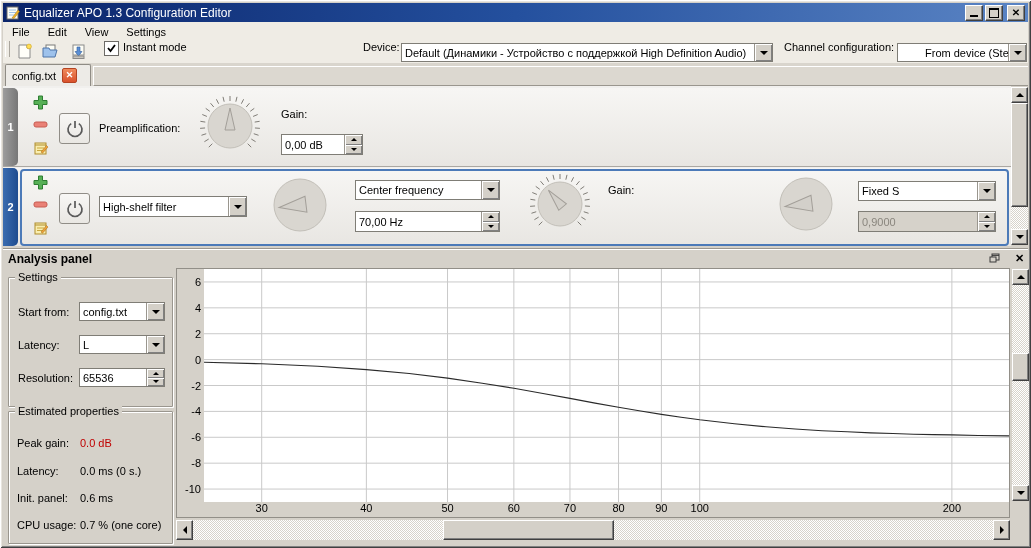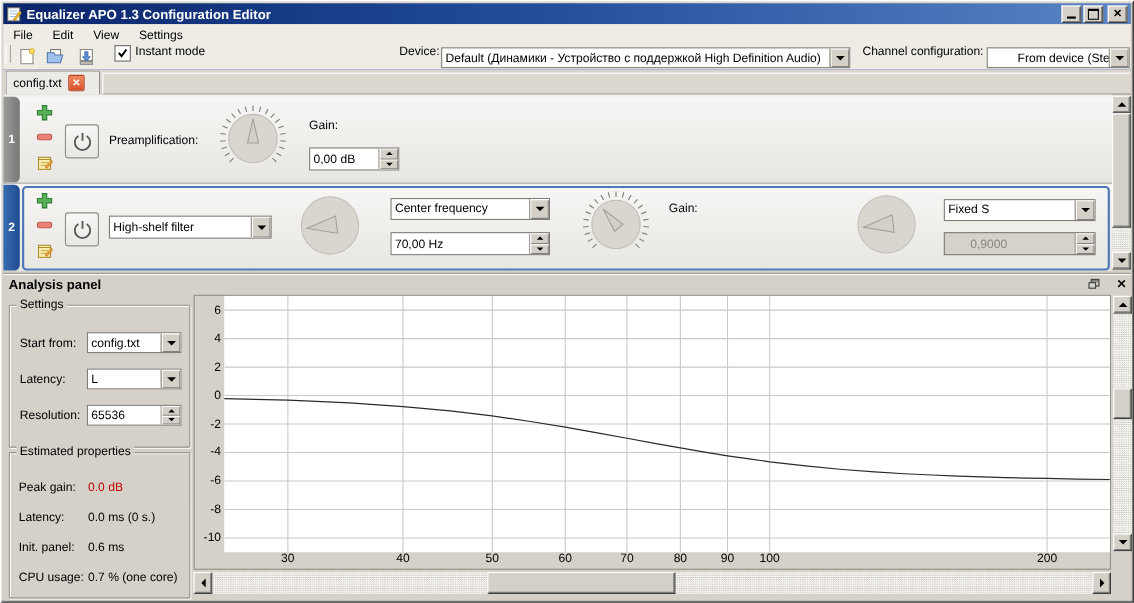--- a/index.html
+++ b/index.html
@@ -9,21 +9,21 @@
     font-family:"Liberation Sans", sans-serif;
     font-size:11px;color:#000;overflow:hidden;
     box-shadow:inset 1px 1px 0 #fff, inset -1px -1px 0 #404040, inset 2px 2px 0 #e8e5df, inset -2px -2px 0 #808080;
   }
   .abs{position:absolute;}
   .nosel{user-select:none;}
   
   #titlebar{left:3px;top:3px;width:1025px;height:19px;
     background:linear-gradient(to right,#0a246a,#24509e,#5a84c4);
     display:flex;align-items:center;padding:0 3px;box-sizing:border-box;}
-  #titlebar .ttext{color:#fff;font-weight:bold;font-size:12px;margin-left:4px;white-space:nowrap;}
+  #titlebar .ttext{color:#fff;font-weight:normal;font-size:12px;margin-left:4px;white-space:nowrap;}
   .winbtn{width:16px;height:14px;background:#d4d0c8;border:1px solid;border-color:#fff #404040 #404040 #fff;
     box-shadow:inset -1px -1px 0 #808080;display:inline-flex;align-items:center;justify-content:center;margin-left:2px;}
   #titlebar .btns{margin-left:auto;display:flex;}
   .glyph-min{width:8px;height:2px;background:#000;margin-top:7px;}
   .glyph-max{width:8px;height:7px;border:1px solid #000;border-top-width:2px;}
   .glyph-x{font-size:10px;font-weight:bold;line-height:10px;}
   
   #menubar{left:3px;top:22px;width:1025px;height:19px;background:#efece5;display:flex;align-items:center;border-bottom:1px solid #d8d4cc;}
   .menu-item{padding:2px 9px;}
   #toolbar{left:3px;top:41px;width:1025px;height:22px;background:#efece5;display:flex;align-items:flex-start;border-bottom:1px solid #1d4ed8;}
@@ -319,21 +319,21 @@
             <circle cx="0" cy="0" r="26" fill="#d9d6d0" stroke="#c2bfb8" stroke-width="1"></circle>
             <polygon points="0,-21 8,6 -8,6" fill="#d3d0ca" stroke="#a39f99" stroke-width="1" transform="rotate(-97)"></polygon>
           </g>
         </svg>
       <div class="combo" style="position:absolute;left:855px;top:13px;width:138px;height:20px;">
         <span class="combo-text">Fixed S</span>
         <span class="combo-btn">
             <span class="arr-down"></span>
           </span>
       </div>
-      <div class="spin disabled" style="position:absolute;left:855px;top:43px;width:138px;height:21px;padding-left:20px;">
+      <div class="spin disabled" style="position:absolute;left:855px;top:43px;width:138px;height:21px;">
         <span class="spin-text">0,9000</span>
         <span class="spin-btns">
           <span class="spin-up">
               <i class="arr-up-s"></i>
             </span>
           <span class="spin-down">
               <i class="arr-down-s"></i>
             </span>
         </span>
       </div>

